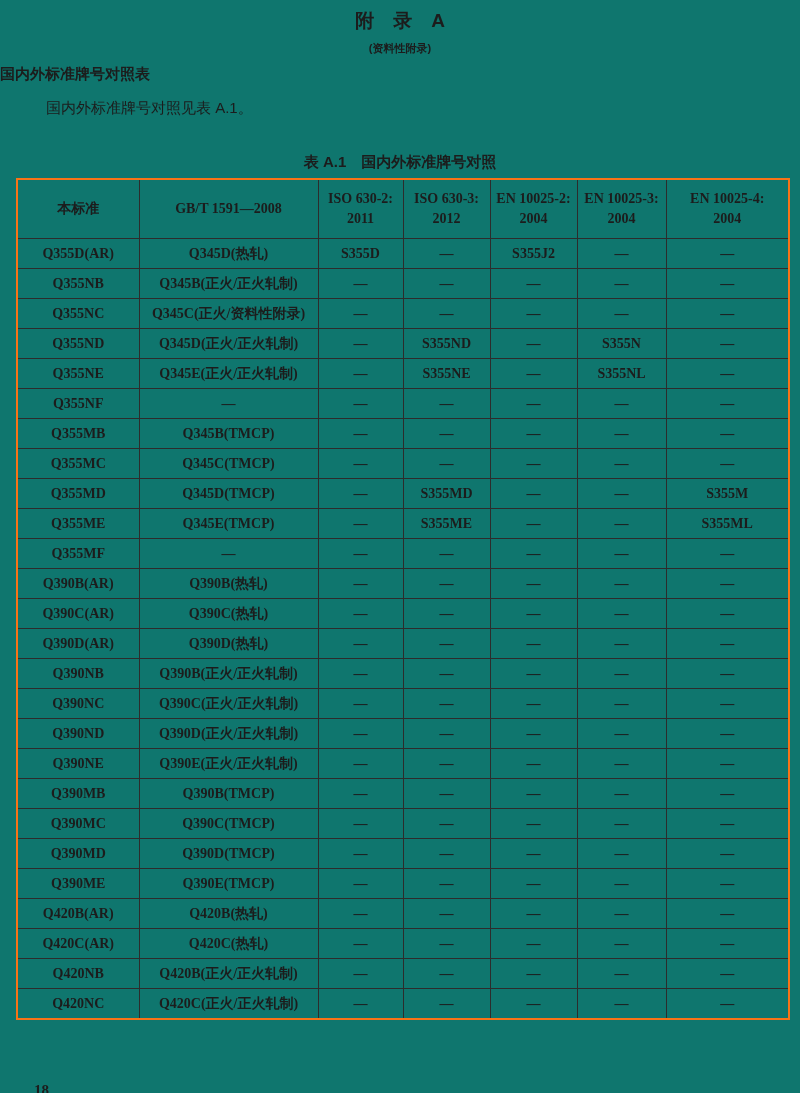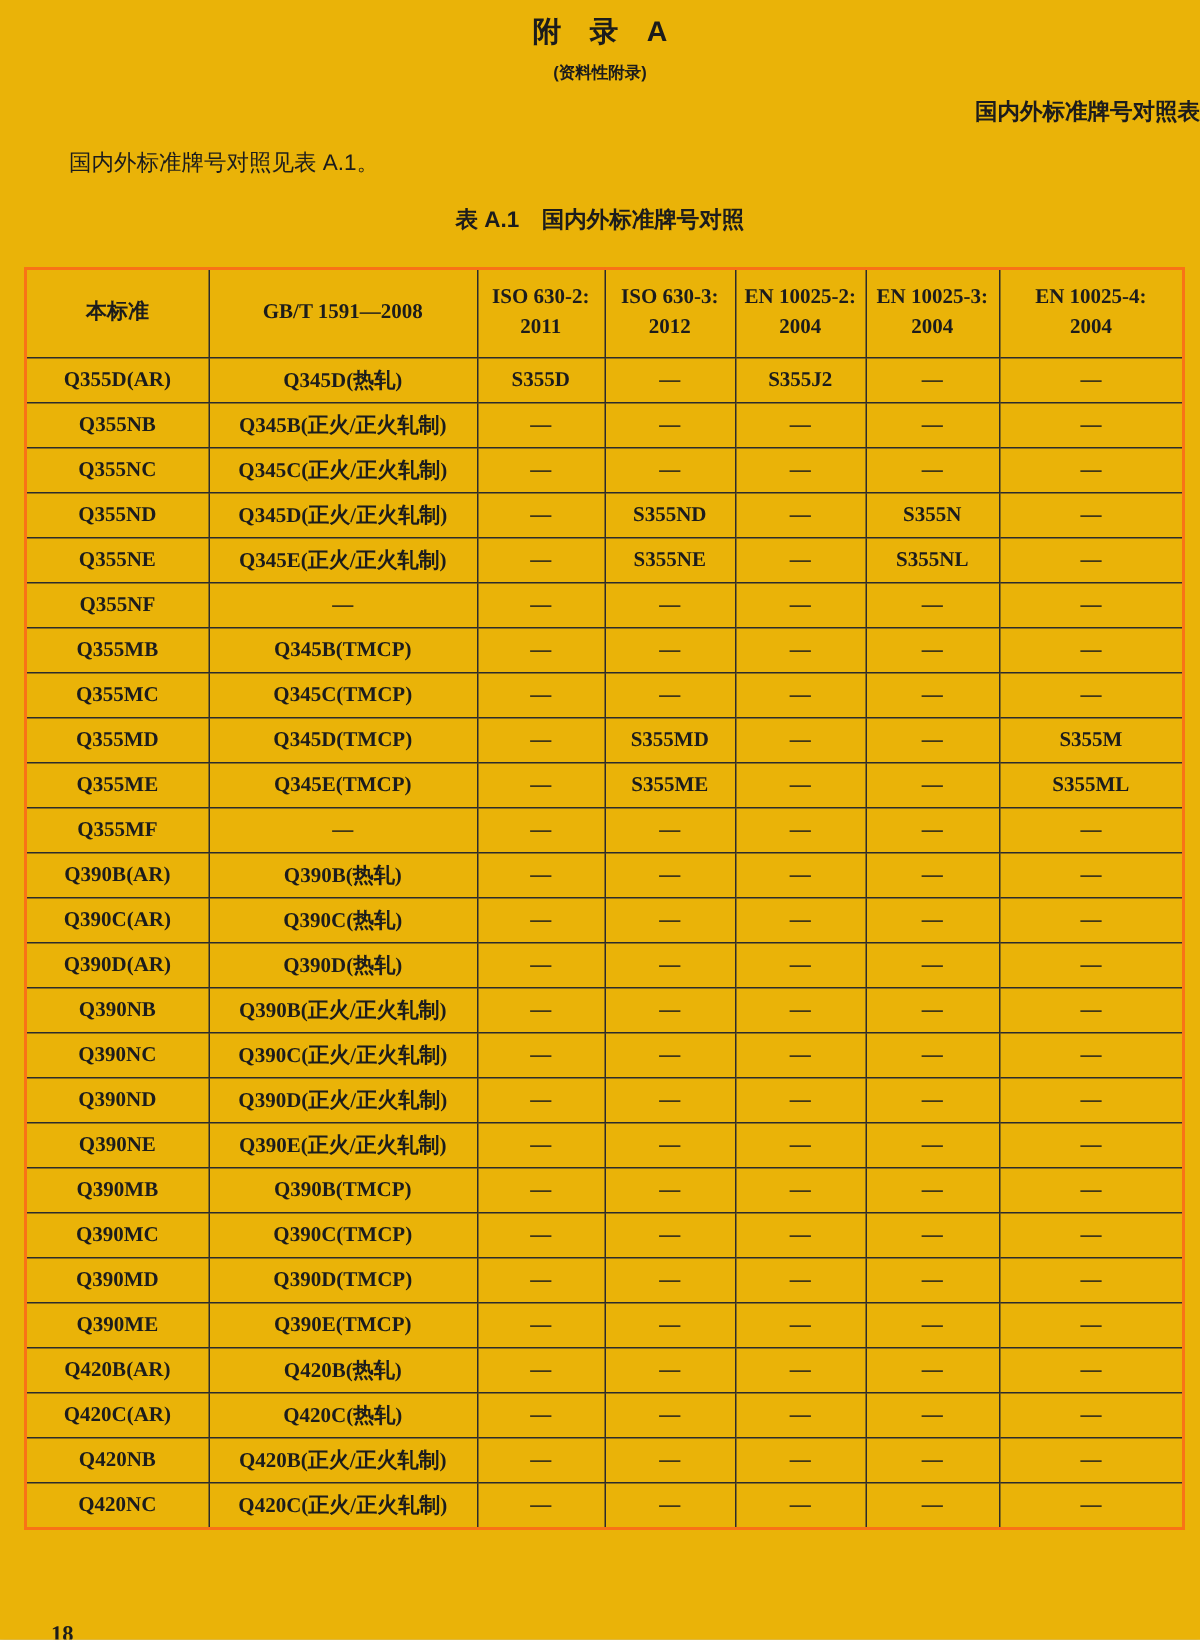--- a/index.html
+++ b/index.html
@@ -5,53 +5,53 @@
   html, body { margin: 0; padding: 0; }
   body {
     background: #e9e9e7;
     font-family: "Liberation Serif", "DejaVu Serif", serif;
   }
   .page {
     position: relative;
     width: 800px;
     height: 1093px;
     margin: 0 auto;
-    background: #eab308;
+    background: #0f766e;
     overflow: hidden;
     color: #1c1c1c;
     box-shadow: 0 0 4px rgba(0,0,0,.15);
   }
   .appendix-title {
     padding-top: 8px;
     text-align: center;
     font-size: 19px;
     font-weight: bold;
     font-family: "Liberation Sans", "DejaVu Sans", sans-serif;
   }
   .appendix-note {
     margin-top: 7px;
     text-align: center;
     font-size: 11px;
     font-weight: bold;
     font-family: "Liberation Sans", "DejaVu Sans", sans-serif;
   }
   .appendix-heading {
     margin-top: 9px;
-    text-align: right;
+    text-align: left;
     font-size: 15px;
     font-weight: bold;
     font-family: "Liberation Sans", "DejaVu Sans", sans-serif;
   }
   .intro {
     margin: 15px 0 0 46px;
     font-size: 15px;
     font-family: "Liberation Sans", "DejaVu Sans", sans-serif;
   }
   .table-caption {
-    margin-top: 19px;
+    margin-top: 35px;
     text-align: center;
     font-size: 15px;
     font-weight: bold;
     font-family: "Liberation Sans", "DejaVu Sans", sans-serif;
   }
   table.standards {
     position: absolute;
     left: 16px;
     top: 178px;
     width: 772px;
@@ -157,21 +157,21 @@
           <td>Q355NB</td>
           <td>Q345B(正火/正火轧制)</td>
           <td>—</td>
           <td>—</td>
           <td>—</td>
           <td>—</td>
           <td>—</td>
         </tr>
         <tr>
           <td>Q355NC</td>
-          <td>Q345C(正火/正火轧制)</td>
+          <td>Q345C(正火/资料性附录)</td>
           <td>—</td>
           <td>—</td>
           <td>—</td>
           <td>—</td>
           <td>—</td>
         </tr>
         <tr>
           <td>Q355ND</td>
           <td>Q345D(正火/正火轧制)</td>
           <td>—</td>

